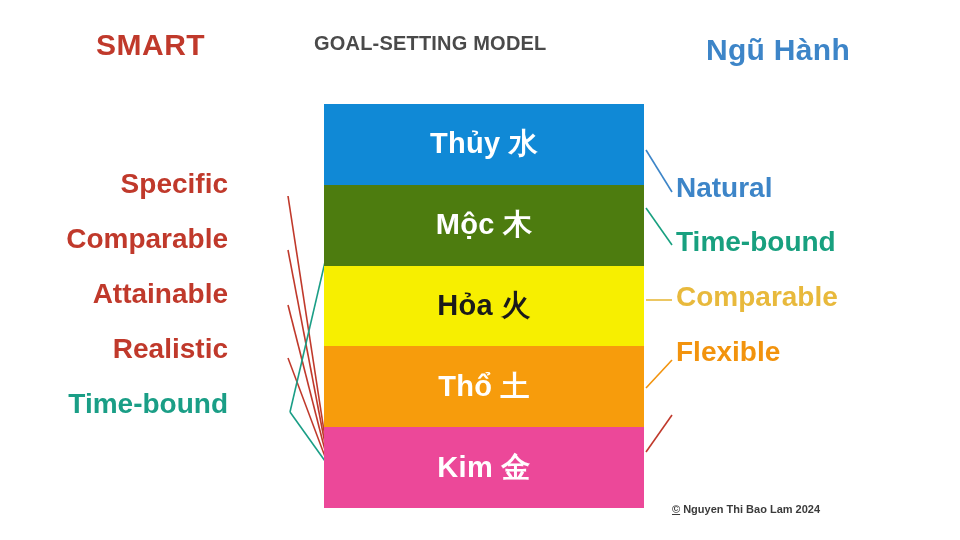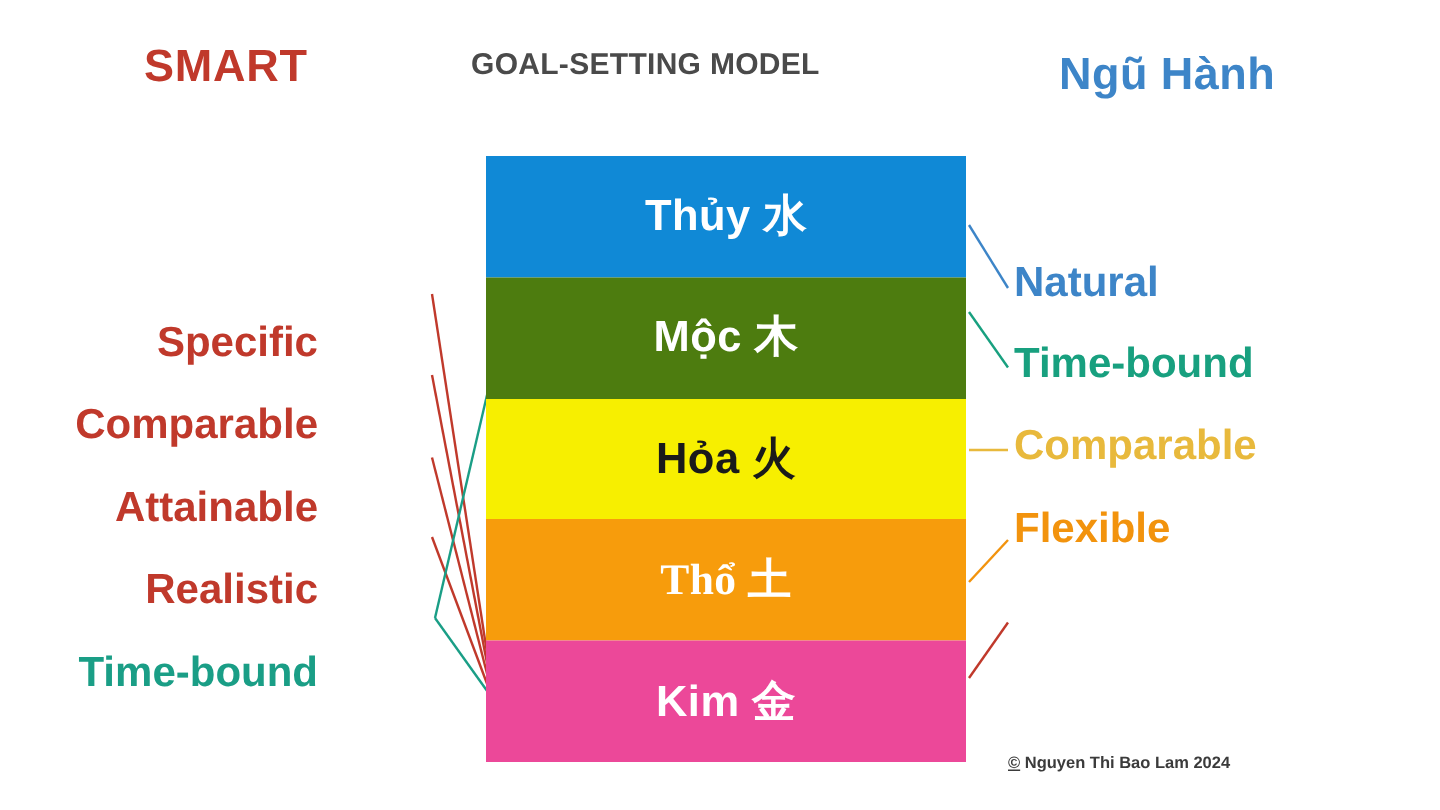--- a/index.html
+++ b/index.html
@@ -11,20 +11,21 @@
     height: 540px;
     background: #ffffff;
     font-family: "Liberation Sans", sans-serif;
     overflow: hidden;
     position: relative;
   }
   #stage {
     position: relative;
     width: 896px;
     height: 540px;
+    padding-left: 16px;
   }
 
   
   .title {
     position: absolute;
     font-weight: bold;
     white-space: nowrap;
   }
   #title-smart {
     left: 96px;
@@ -74,21 +75,20 @@
 
   
   .side-label {
     position: absolute;
     font-size: 28px;
     font-weight: bold;
     white-space: nowrap;
   }
   .left-label {
     text-align: right;
-    margin-top: 44px;
   }
   .right-label {
     text-align: left;
   }
 
   #l0 { right: 684px; top: 168px; color: #c0392b; }
   #l1 { right: 684px; top: 223px; color: #c0392b; }
   #l2 { right: 684px; top: 278px; color: #c0392b; }
   #l3 { right: 684px; top: 333px; color: #c0392b; }
   #l4 { right: 684px; top: 388px; color: #1a9e86; }
@@ -151,21 +151,21 @@
   <div id="pyramid">
     <div class="band" style="background:#1089d6;color:#ffffff;">
       <span>Thủy 水</span>
     </div>
     <div class="band" style="background:#4d7c0f;color:#ffffff;">
       <span>Mộc 木</span>
     </div>
     <div class="band" style="background:#f7ef00;color:#1a1a1a;">
       <span>Hỏa 火</span>
     </div>
-    <div class="band" style="background:#f79c0c;color:#ffffff;font-family:Liberation Serif, serif;">
+    <div class="band" style="background:#f79c0c;color:#ffffff;">
       <span>Thổ 土</span>
     </div>
     <div class="band" style="background:#ec4899;color:#ffffff;">
       <span>Kim 金</span>
     </div>
   </div>
 
   <div class="side-label left-label" id="l0">Specific</div>
   <div class="side-label left-label" id="l1">Comparable</div>
   <div class="side-label left-label" id="l2">Attainable</div>

